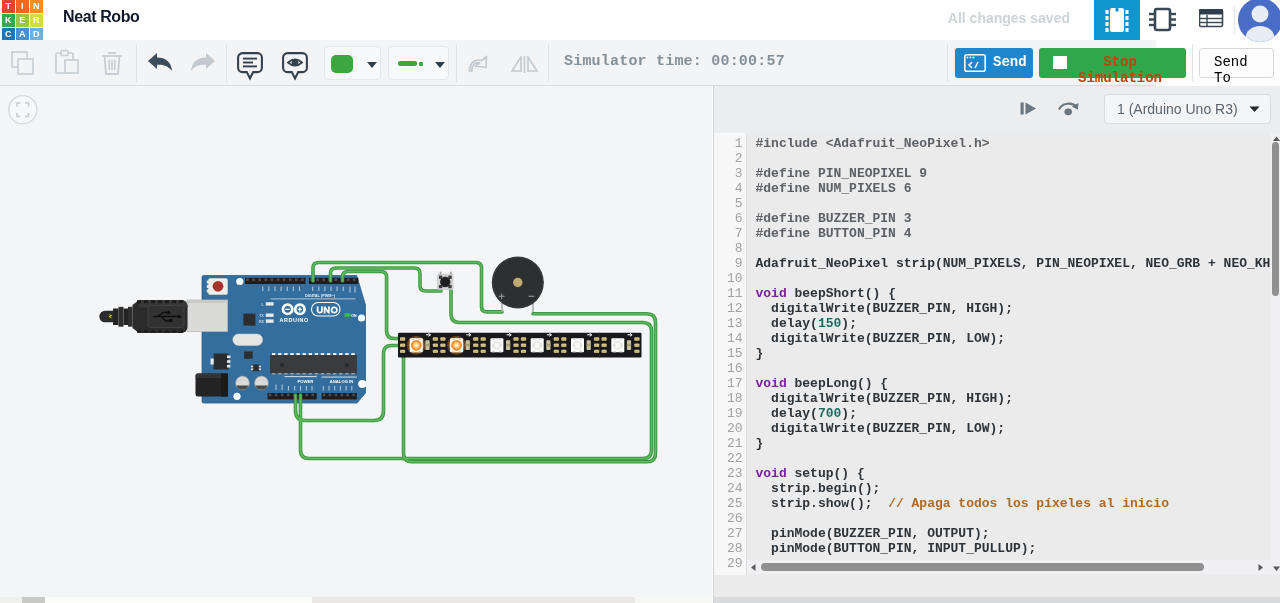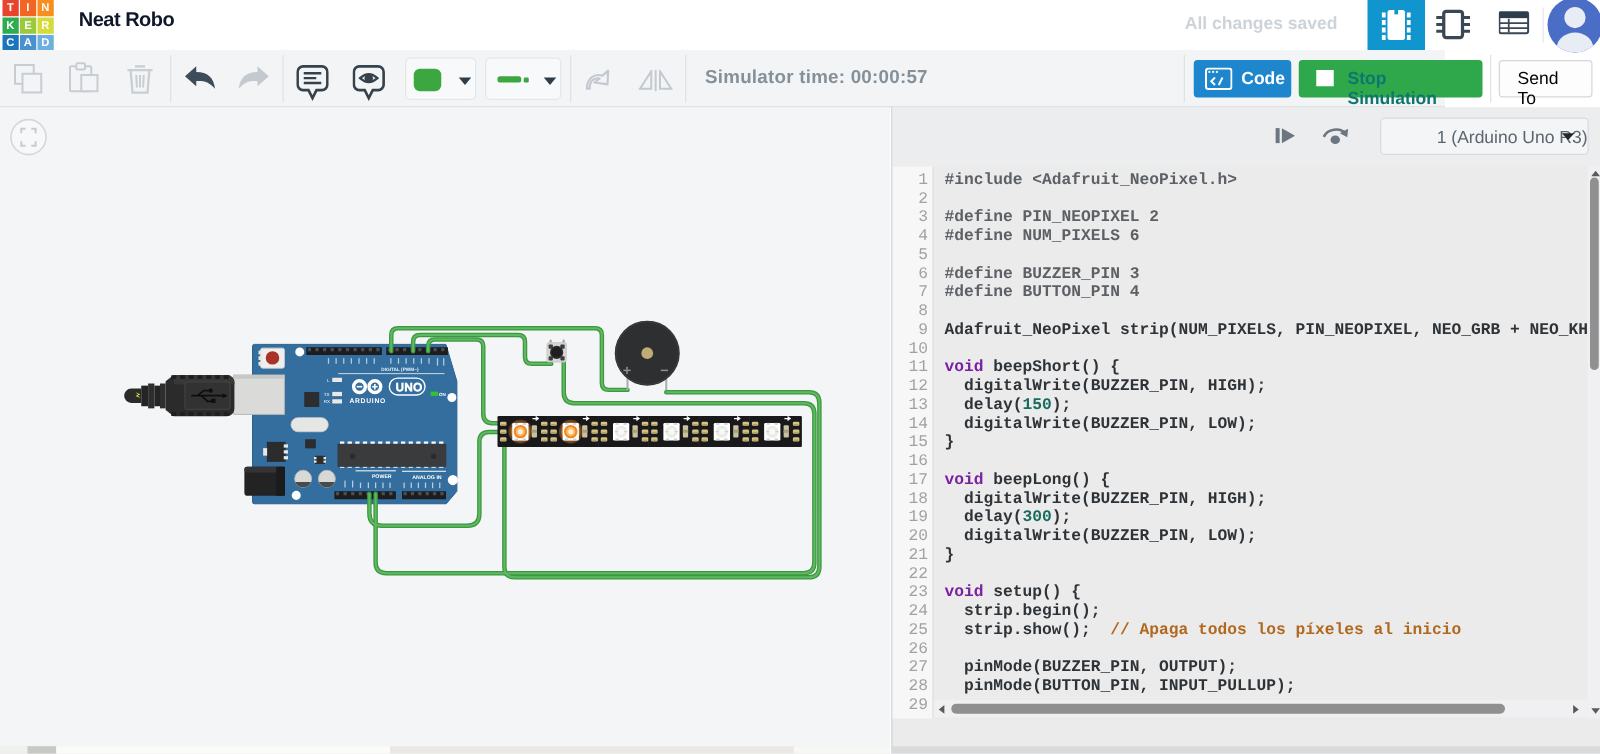--- a/index.html
+++ b/index.html
@@ -8,32 +8,32 @@
 #page{position:relative;width:1280px;height:603px;}
 
 #topbar{position:absolute;left:0;top:0;width:1280px;height:40px;background:#fff;}
 #logo{position:absolute;left:2px;top:0;width:41px;height:39px;}
 #logo div{position:absolute;width:12.7px;height:12.7px;color:#fff;font-size:9px;font-weight:bold;text-align:center;line-height:13px;}
 #title{position:absolute;left:63px;top:8px;font-size:16px;letter-spacing:-0.4px;font-weight:bold;color:#0f172a;}
 #saved{position:absolute;right:210px;top:10px;font-size:14px;font-weight:bold;color:#ccd3d9;}
 #bluetab{position:absolute;left:1094px;top:0;width:46px;height:40px;background:#1095cf;}
 #avatar{position:absolute;left:1238px;top:-2px;width:44px;height:44px;border-radius:50%;background:#4a6ec5;overflow:hidden;}
 
-#toolbar{position:absolute;left:0;top:40px;width:1156px;height:46px;background:#f2f4f5;border-bottom:1px solid #d8dcde;}
+#toolbar{position:absolute;left:0;top:40px;width:1156px;height:46px;background:#f2f4f5;border-bottom:1px solid #d8dcde;font-family:Liberation Mono, monospace;}
 .tdiv{position:absolute;top:4px;height:38px;width:1px;background:#dfe3e5;}
 #simtime{position:absolute;left:564px;top:13px;font-size:15px;letter-spacing:0.2px;font-weight:bold;color:#84909a;}
 .btn{position:absolute;top:8px;height:30px;border-radius:3px;font-size:14px;font-weight:bold;}
 #btn-code{left:955px;width:78px;background:#1d86cd;color:#fff;}
 #btn-stop{left:1039px;width:147px;background:#2fa84b;color:#fff;}
 #btn-send{left:1199px;width:75px;background:#fdfdfd;border:1px solid #d5d8db;color:#6b7885;}
 .wbtn{position:absolute;top:6px;height:34px;background:#f8f9fa;border:1px solid #e4e7ea;border-radius:4px;}
 
 #canvas{position:absolute;left:0;top:86px;width:712px;height:517px;background:#f4f5f6;}
 #codepanel{position:absolute;left:713px;top:86px;width:567px;height:517px;background:#ebebeb;border-left:1px solid #cfd3d6;}
-#cphead{position:absolute;left:0;top:0;width:567px;height:47px;background:#ebedee;text-align:right;}
+#cphead{position:absolute;left:0;top:0;width:567px;height:47px;background:#ebedee;}
 #dropdown{position:absolute;left:390px;top:7.5px;width:167px;height:30px;background:#f4f5f6;border:1px solid #d9dcde;border-radius:4px;font-size:14px;color:#5a6570;line-height:28px;padding-left:12px;}
 #codearea{position:absolute;left:0;top:47px;width:567px;height:442px;background:#ebebeb;overflow:hidden;}
 pre{font-family:"Liberation Mono",monospace;font-size:13px;font-weight:bold;line-height:15px;}
 #gutter{position:absolute;left:0;top:3px;width:28.5px;text-align:right;color:#a2a2a2;font-weight:normal;}
 #codetext{position:absolute;left:41.5px;top:3px;color:#2e3338;width:1000px;}
 .kw{color:#7a1fa2;text-align:right;} .num{color:#1a6b5f;text-align:center;} .cmt{color:#b0691f;} .pp{color:#5d6165;}
 #serialbar{position:absolute;left:0;top:489px;width:567px;height:21.5px;background:#edf0f2;border-top:1px solid #d9dcde;}
 #serialtxt{position:absolute;left:37px;top:2.5px;font-size:15px;color:#5d87b0;}
 #botgray{position:absolute;left:0;top:510.5px;width:567px;height:6.5px;background:#d9dadb;}
 
@@ -174,24 +174,24 @@
     <div class="tdiv" style="left:947px;"></div>
     <div class="btn" id="btn-code"></div>
     <svg class="abs" style="left:964px;top:14px;" width="22" height="18" viewBox="0 0 22 18">
       <rect x="0.8" y="0.8" width="20.4" height="16.4" rx="2" fill="none" stroke="#fff" stroke-width="1.6"></rect>
       <circle cx="3.5" cy="3.5" r="0.9" fill="#fff"></circle>
         <circle cx="6.5" cy="3.5" r="0.9" fill="#fff"></circle>
         <circle cx="9.5" cy="3.5" r="0.9" fill="#fff"></circle>
       <path d="M8 8 L5 11 L8 14" fill="none" stroke="#fff" stroke-width="1.6"></path>
       <line x1="11" y1="14" x2="14" y2="8" stroke="#fff" stroke-width="1.6"></line>
     </svg>
-    <div class="abs" style="left:993px;top:14px;font-size:14px;font-weight:bold;color:#fff;">Code</div>
+    <div class="abs" style="left:993px;top:14px;font-size:14px;font-weight:bold;color:#fff;">Send</div>
     <div class="btn" id="btn-stop"></div>
     <div class="abs" style="left:1053px;top:16px;width:14px;height:13px;background:#fff;"></div>
-    <div class="abs" style="left:1078px;top:14px;font-size:14px;font-weight:bold;color:#0f766e;">Stop Simulation</div>
+    <div class="abs" style="left:1078px;top:14px;font-size:14px;font-weight:bold;color:#c2410c;text-align:center;">Stop Simulation</div>
     <div class="tdiv" style="left:1192px;"></div>
     <div class="btn" id="btn-send"></div>
     <div class="abs" style="left:1214px;top:14px;font-size:14px;color:#000000;">Send To</div>
   </div>
 
   <div id="canvas">
     <svg width="712" height="517" viewBox="0 86 712 517" style="position:absolute;left:0;top:0;">
 
       <circle cx="22.8" cy="109.7" r="14" fill="#f7f8f9" stroke="#d4d7db" stroke-width="1.3"></circle>
       <g stroke="#c8ccd2" stroke-width="1.6" fill="none">
@@ -656,37 +656,37 @@
 22
 23
 24
 25
 26
 27
 28
 29</pre>
       <pre id="codetext"><span class="pp">#include &lt;Adafruit_NeoPixel.h&gt;</span>
 
-<span class="pp">#define PIN_NEOPIXEL 2</span>
+<span class="pp">#define PIN_NEOPIXEL 9</span>
 <span class="pp">#define NUM_PIXELS 6</span>
 
 <span class="pp">#define BUZZER_PIN 3</span>
 <span class="pp">#define BUTTON_PIN 4</span>
 
 Adafruit_NeoPixel strip(NUM_PIXELS, PIN_NEOPIXEL, NEO_GRB + NEO_KHZ800);
 
 <span class="kw">void</span> beepShort() {
   digitalWrite(BUZZER_PIN, HIGH);
   delay(<span class="num">150</span>);
   digitalWrite(BUZZER_PIN, LOW);
 }
 
 <span class="kw">void</span> beepLong() {
   digitalWrite(BUZZER_PIN, HIGH);
-  delay(<span class="num">300</span>);
+  delay(<span class="num">700</span>);
   digitalWrite(BUZZER_PIN, LOW);
 }
 
 <span class="kw">void</span> setup() {
   strip.begin();
   strip.show();  <span class="cmt">// Apaga todos los píxeles al inicio</span>
 
   pinMode(BUZZER_PIN, OUTPUT);
   pinMode(BUTTON_PIN, INPUT_PULLUP);
 </pre>

